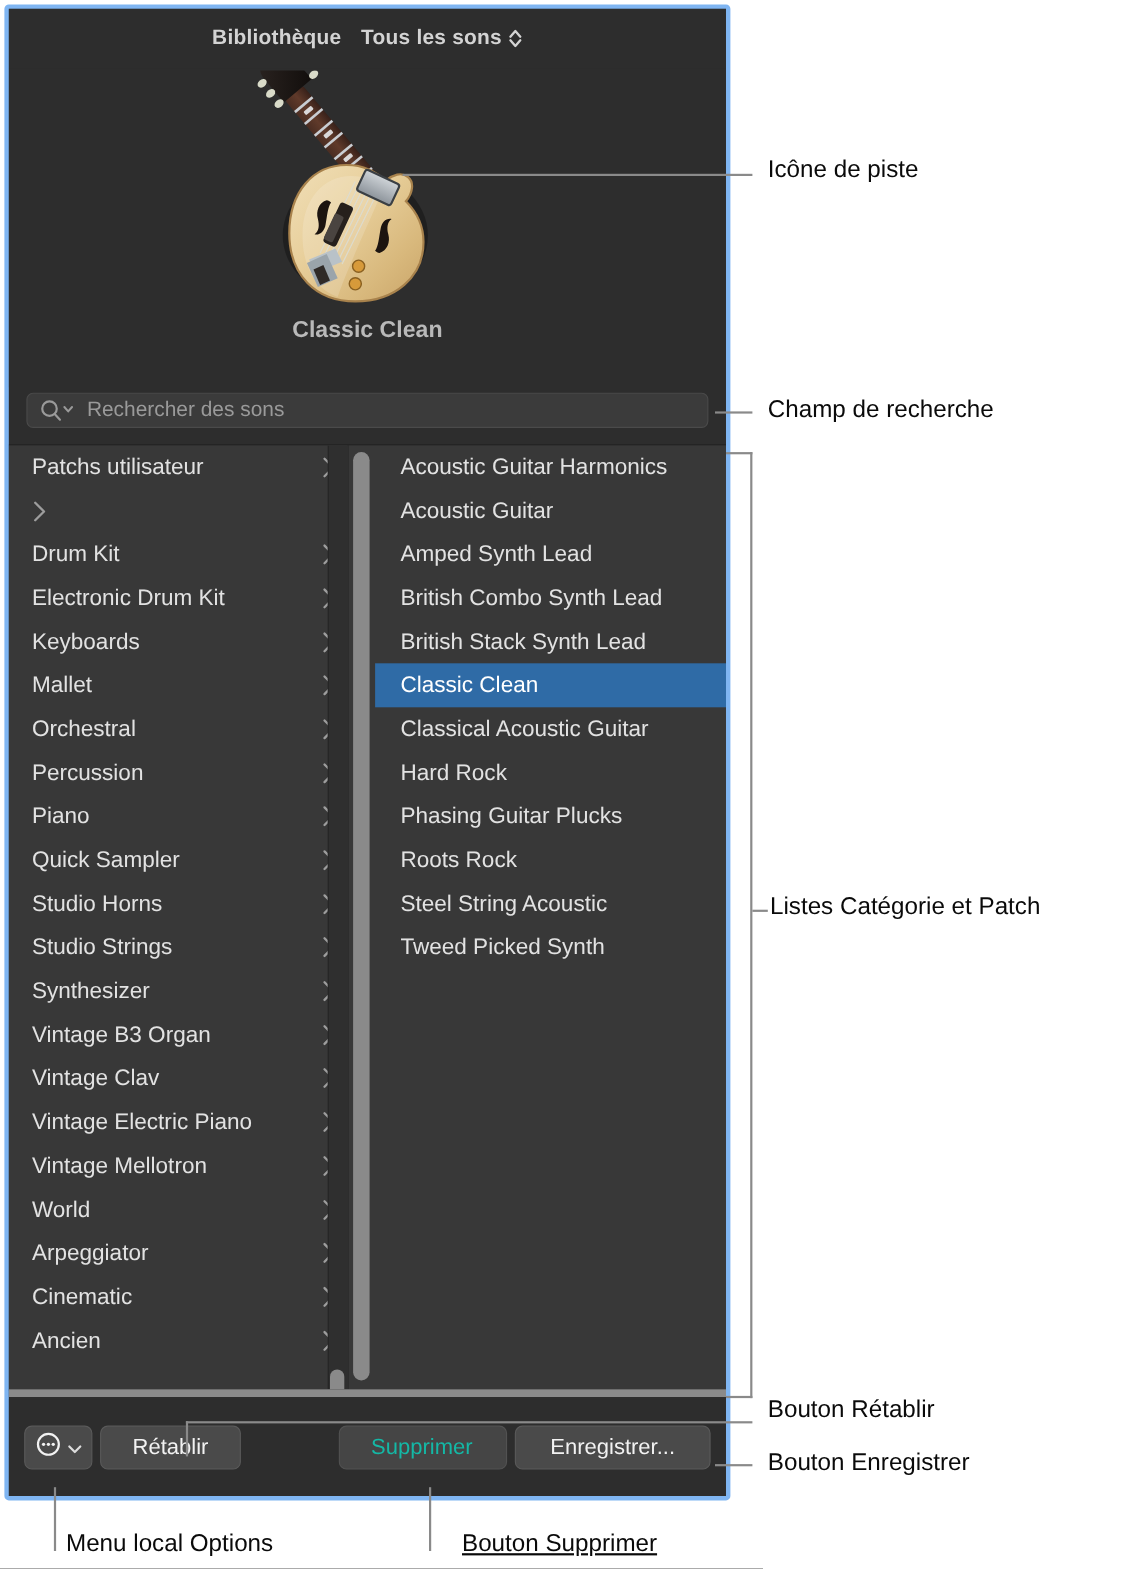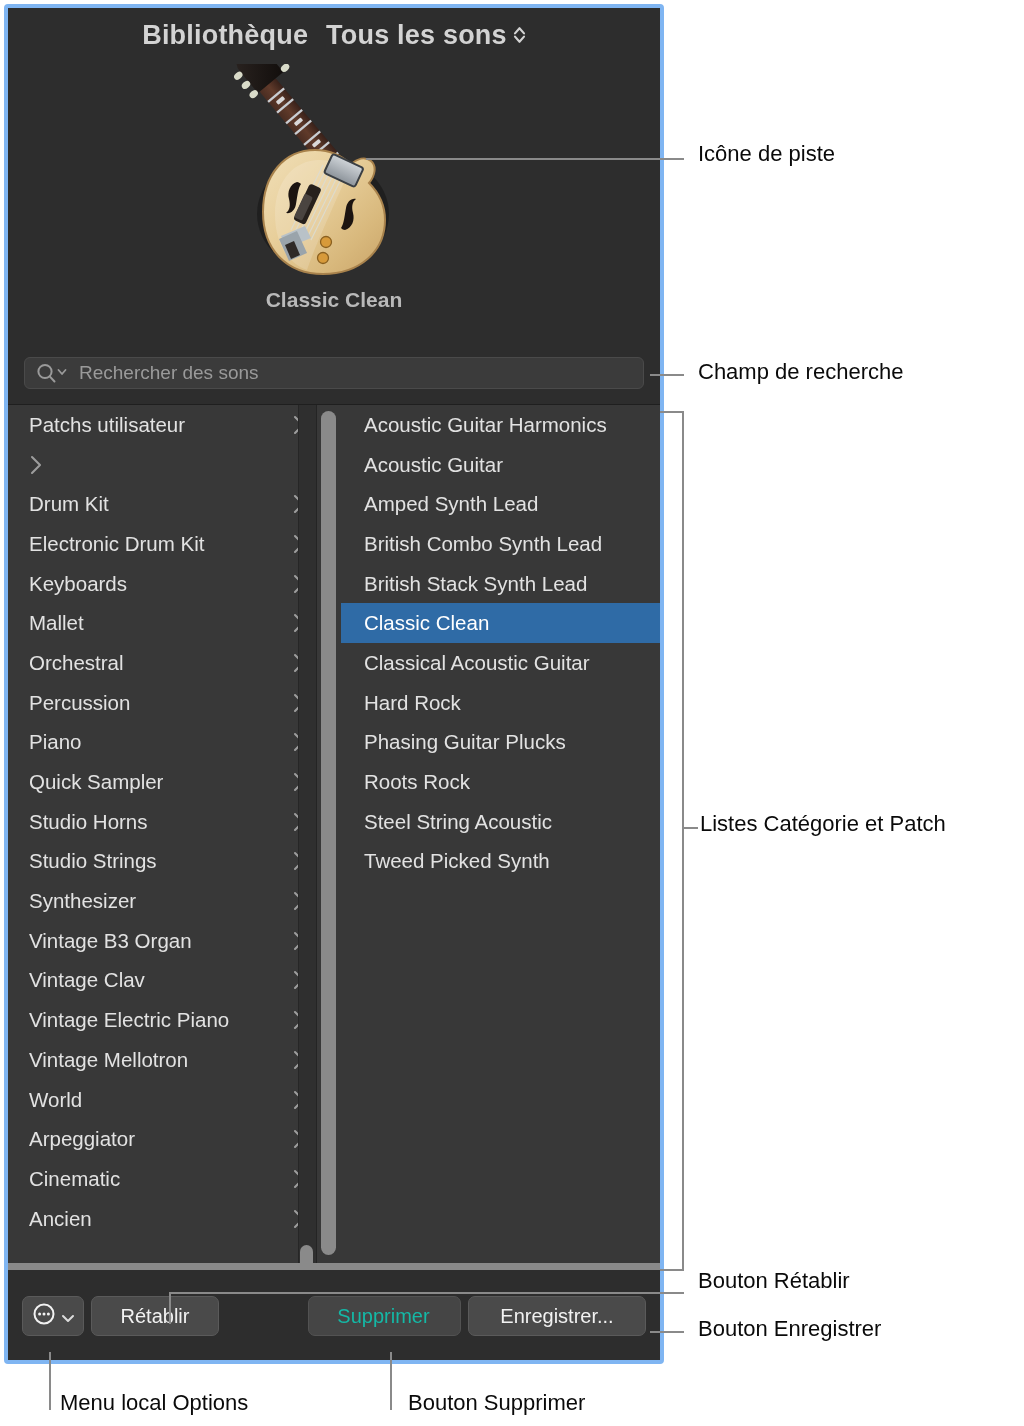--- a/index.html
+++ b/index.html
@@ -25,21 +25,21 @@
   }
 
   
   #panel-header{
     height:54px;
     display:flex;
     justify-content:center;
     gap:18px;
     background:#2d2d2d;
     color:#d3d3d3;
-    font-size:27px;
+    font-size:19px;
     font-weight:bold;
     letter-spacing:.2px;
   }
   #panel-header .hdr-item{display:flex;align-items:center;gap:6px;}
   .stepper-icon{display:inline-block;width:13px;height:20px;position:relative;}
   .stepper-icon svg{display:block}
 
   
   #hero{
     height:290px;
@@ -602,13 +602,13 @@
 <div class="lead lead-h" style="left:169px;top:1292px;width:515px;"></div>
 <div class="ann" style="left:698px;top:1268px;">Bouton Rétablir</div>
 
 <div class="lead lead-h" style="left:650px;top:1331px;width:34px;"></div>
 <div class="ann" style="left:698px;top:1316px;">Bouton Enregistrer</div>
 
 <div class="lead lead-v" style="left:49px;top:1352px;height:58px;"></div>
 <div class="ann" style="left:60px;top:1390px;">Menu local Options</div>
 
 <div class="lead lead-v" style="left:390px;top:1352px;height:58px;"></div>
-<div class="ann" style="left:408px;top:1390px;">Bouton Supprimer</div>
+<div class="ann" style="left:420px;top:1390px;text-decoration:underline;">Bouton Supprimer</div>
 
 </body></html>

